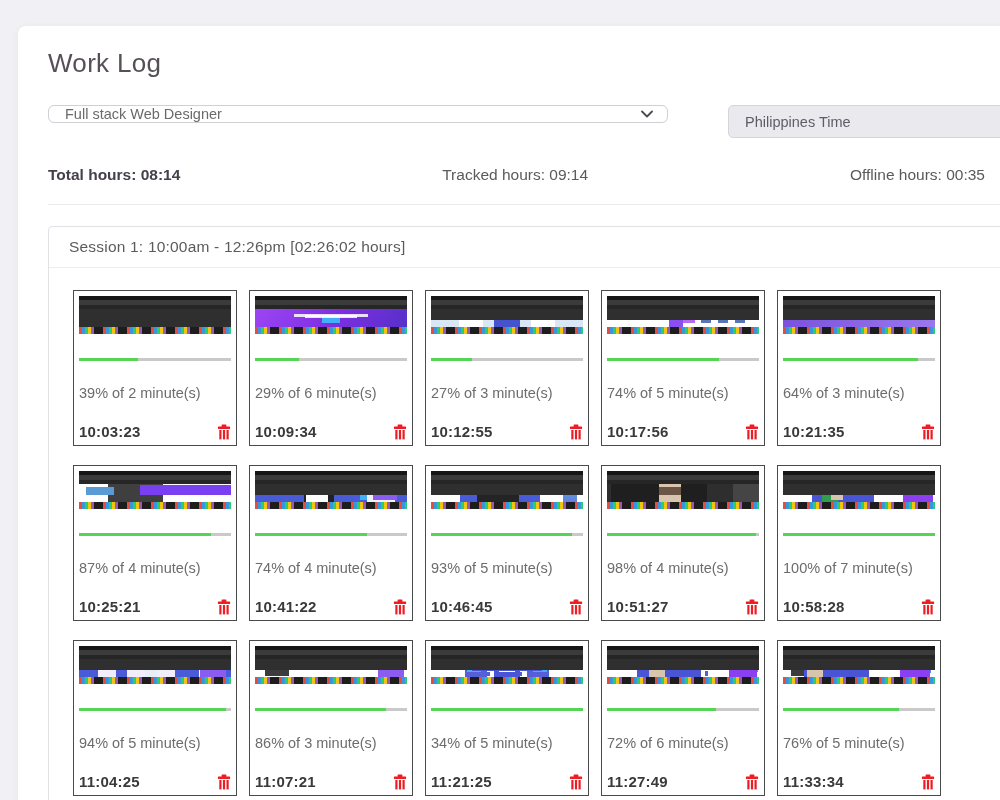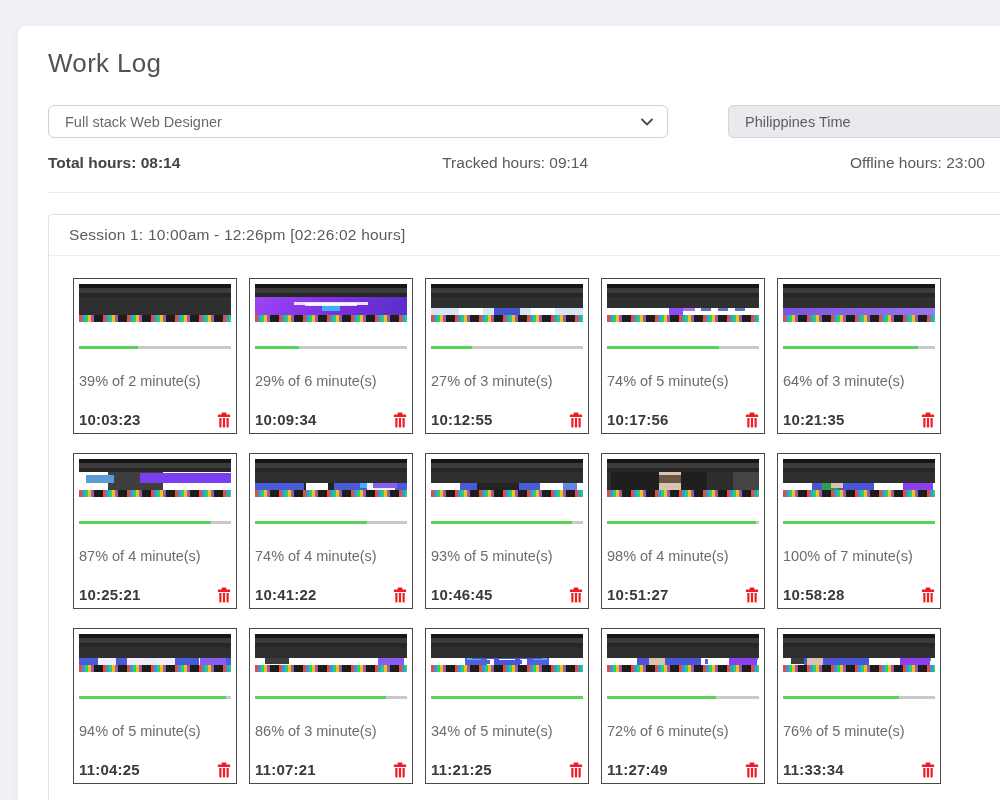--- a/index.html
+++ b/index.html
@@ -16,35 +16,35 @@
     background:#ffffff; border-radius:8px;
     box-shadow:0 2px 8px rgba(40,40,60,.06);
     padding:20px 30px;
   }
   .page-title {
     font-size:26px; font-weight:500; color:#564f57;
     letter-spacing:.3px; margin:2px 0 26px 0;
   }
   .controls { position:relative; height:33px; margin-bottom:15px; }
   .job-select {
-    position:absolute; left:0; top:0; width:620px; height:33px;
+    position:absolute; left:0; top:0; width:620px; height:18px;
     border:1px solid #cfcfd4; border-radius:6px; background:#fff;
     display:flex; align-items:center; padding:0 14px 0 16px;
     font-size:14.5px; color:#6a6a6a; cursor:pointer;
   }
   .job-select .grow { flex:1; }
   .tz-box {
     position:absolute; left:680px; top:0; width:480px; height:33px;
     background:#e9e9ee; border:1px solid #d4d4da; border-radius:5px;
     display:flex; align-items:center; padding:0 16px;
     font-size:14.5px; color:#5d5d66;
   }
   .stats {
     width:937px; display:flex; justify-content:space-between;
-    align-items:center; margin:16px 0 0 0; font-size:15.5px; color:#5a5a5a;
+    align-items:center; margin:28px 0 0 0; font-size:15.5px; color:#5a5a5a;
   }
   .stats .total { font-weight:700; color:#46404a; }
   .divider { border:none; border-top:1px solid #ebebee; margin:20px 0 0 0; width:1160px; }
   .session {
     margin-top:21px; width:1092px;
     border:1px solid #e2e2e6; border-radius:4px; background:#fff;
   }
   .session-header {
     padding:11px 20px; font-size:15.5px; color:#5b5b5b;
     border-bottom:1px solid #ededf0; letter-spacing:.2px;
@@ -209,21 +209,21 @@
       </svg>
     </div>
     <div class="tz-box">
       <span>Philippines Time</span>
     </div>
   </div>
 
   <div class="stats">
     <span class="total">Total hours: 08:14</span>
     <span>Tracked hours: 09:14</span>
-    <span>Offline hours: 23:00</span>
+    <span>Offline hours: 00:35</span>
   </div>
 
   <hr class="divider">
 
   <div class="session">
     <div class="session-header">Session 1: 10:00am - 12:26pm [02:26:02 hours]</div>
     <div class="grid">
   <div class="card">
     <div class="thumb">
             <div class="shot t1"></div>

